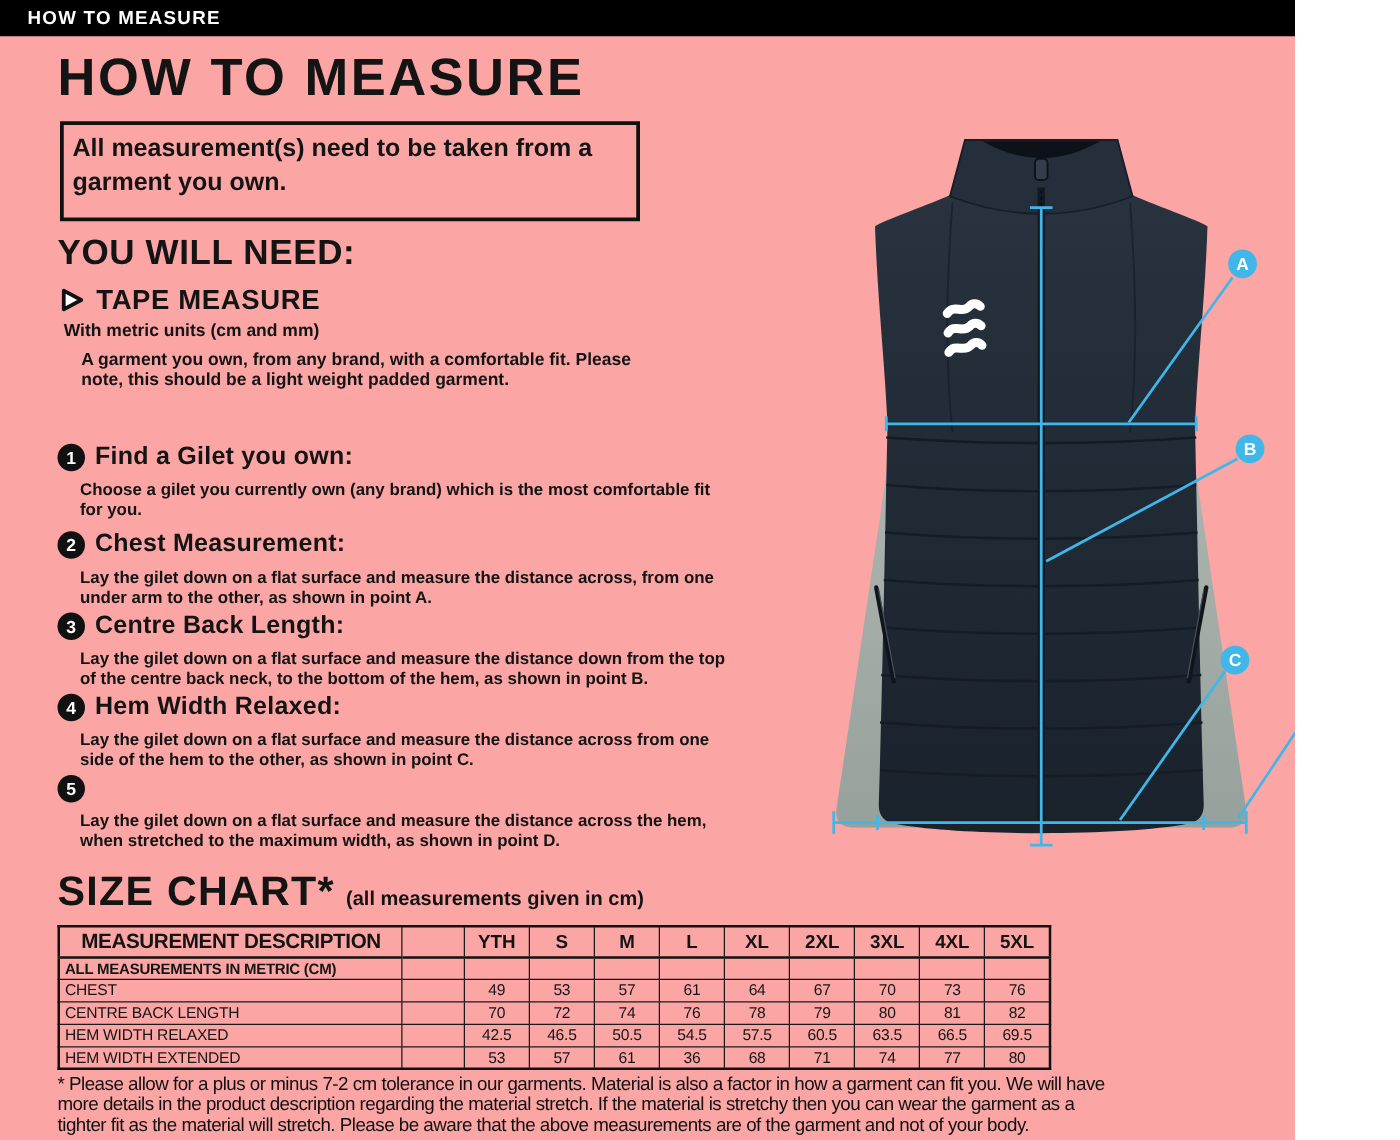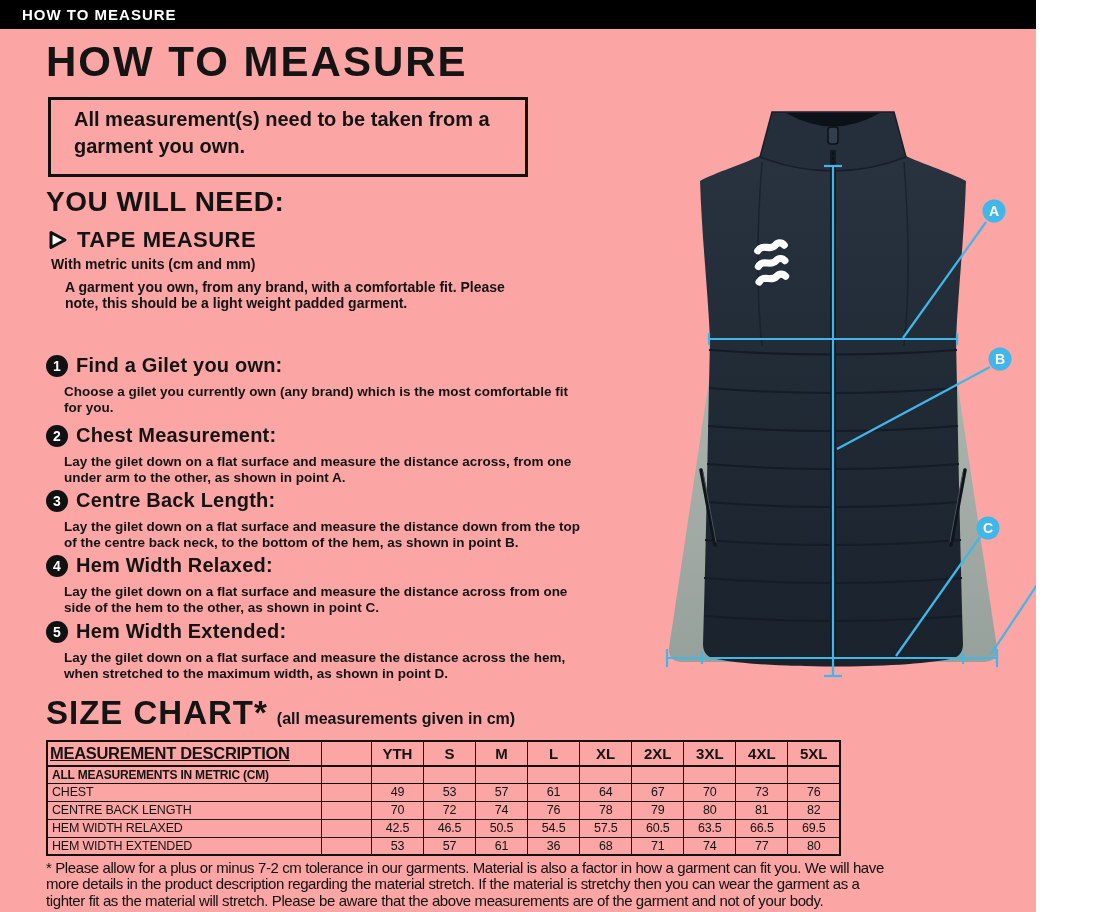--- a/index.html
+++ b/index.html
@@ -11,21 +11,21 @@
           display:flex;align-items:center;}
   .topbar-title{color:#fff;font-weight:800;font-size:15px;letter-spacing:1px;margin-left:22px;}
   .brand{position:absolute;right:14px;top:1px;width:60px;text-align:center;}
   .brand-word{color:#fff;font-size:6.5px;font-weight:bold;letter-spacing:1.6px;margin-top:-1px;}
 
   
   .h1{position:absolute;left:46px;top:38px;font-size:42px;font-weight:800;letter-spacing:2px;}
 
   
   .note-box{position:absolute;left:48px;top:97px;width:451px;height:62px;border:3px solid #111;
-            padding:6px 0 6px 23px;font-size:20px;font-weight:bold;line-height:27px;}
+            padding:6px 0 6px 7px;font-size:20px;font-weight:bold;line-height:27px;}
 
   .ywn-head{position:absolute;left:46px;top:186px;font-size:28px;font-weight:800;letter-spacing:.5px;}
 
   .need-item{position:absolute;left:48px;}
   .need-row{display:flex;align-items:center;gap:9px;}
   .need-title{font-size:22px;font-weight:800;letter-spacing:.5px;}
   .need-sub{font-size:14px;font-weight:bold;margin-top:3px;line-height:16px;}
 
   .step{position:absolute;left:46px;width:600px;}
   .step-head{display:flex;align-items:center;gap:8px;}
@@ -37,21 +37,21 @@
   
   .sc-head{position:absolute;left:46px;top:694px;display:flex;align-items:baseline;gap:9px;}
   .sc-title{font-size:33px;font-weight:800;letter-spacing:1px;}
   .sc-sub{font-size:16px;font-weight:800;}
 
   table.sizes{position:absolute;left:46px;top:740px;border-collapse:collapse;table-layout:fixed;
               width:795px;}
   table.sizes td,table.sizes th{border:1.4px solid #1a1a1a;padding:0;white-space:nowrap;overflow:hidden;}
   table.sizes{border:2.6px solid #111;}
   tr.hdr{height:25px;}
-  tr.hdr .desc{font-size:16.5px;font-weight:bold;text-align:left;padding-left:2px;letter-spacing:-.3px;text-decoration:underline;}
+  tr.hdr .desc{font-size:16.5px;font-weight:bold;text-align:left;padding-left:17px;letter-spacing:-.3px;}
   tr.hdr th{font-size:15px;font-weight:bold;text-align:center;border-bottom:2.4px solid #111;}
   tr.metric{height:17px;}
   tr.metric td:first-child{font-size:12px;font-weight:bold;text-align:left;padding-left:4px;letter-spacing:-.2px;border-bottom:1.8px solid #111;}
   tr.metric td{border-bottom:1.8px solid #111;}
   tr.data{height:18px;}
   tr.data td{font-size:12.5px;text-align:center;letter-spacing:-.2px;}
   tr.data td.lbl{text-align:left;padding-left:4px;font-size:12.5px;}
 
   .footnote{position:absolute;left:46px;top:860px;font-size:15px;line-height:16.4px;
             letter-spacing:-.4px;color:#101010;}
@@ -143,21 +143,20 @@
     </div>
     <div class="step-body">
       <div>Lay the gilet down on a flat surface and measure the distance across from one</div>
       <div>side of the hem to the other, as shown in point C.</div>
     </div>
   </div>
 
   <div class="step" style="top:620px;">
     <div class="step-head">
       <div class="stepnum">5</div>
-      <div class="step-title">Hem Width Extended:</div>
     </div>
     <div class="step-body">
       <div>Lay the gilet down on a flat surface and measure the distance across the hem,</div>
       <div>when stretched to the maximum width, as shown in point D.</div>
     </div>
   </div>
 
   <svg class="svg-abs" style="left:628px;top:95px;" width="472" height="600" viewBox="628 95 472 600">
     <defs>
       <linearGradient id="nav" x1="0" y1="0" x2="0" y2="1">

